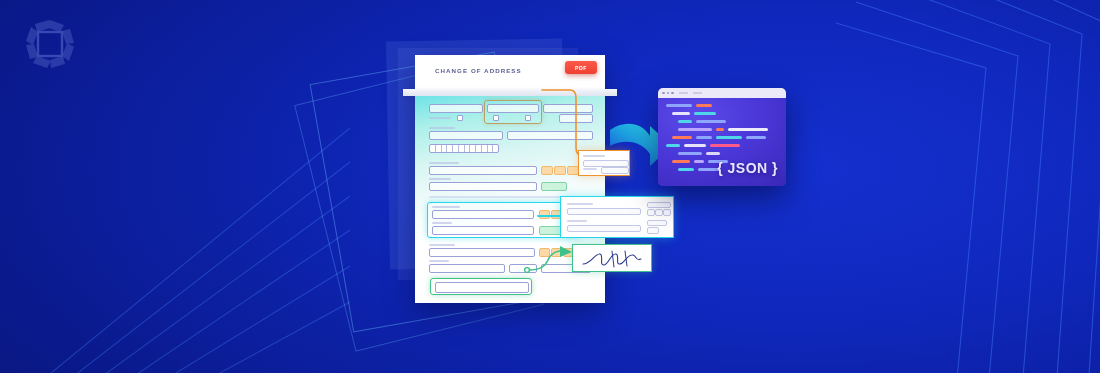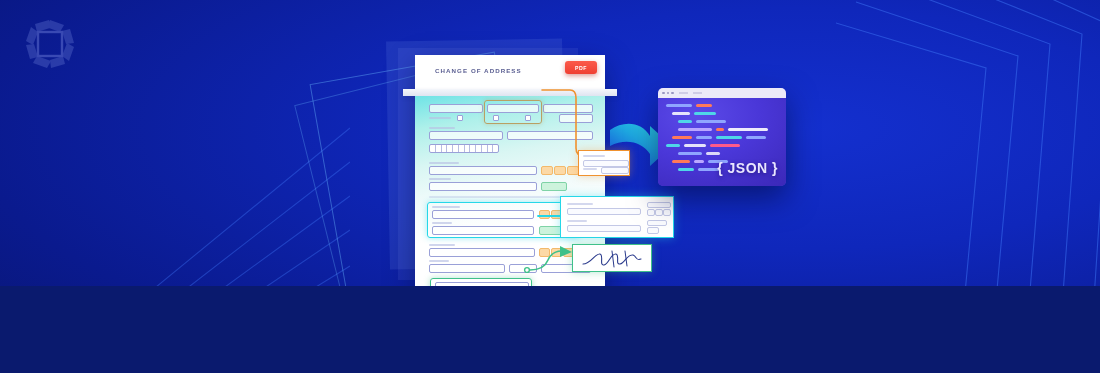--- a/index.html
+++ b/index.html
@@ -1,17 +1,17 @@
 <!DOCTYPE html>
 <html><head>
 <meta charset="utf-8">
 <style>
   html,body{margin:0;padding:0;background:#0a1a6e;}
   #stage{
-    position:relative;width:1100px;height:286px;overflow:hidden;
+    position:relative;width:1100px;height:373px;overflow:hidden;
     font-family:"Liberation Sans", sans-serif;
     background:
       radial-gradient(120% 150% at 72% 45%, #1430cf 0%, #0f27bb 28%, #0a1a8e 62%, #071158 100%);
   }
   .bg-chev{position:absolute;pointer-events:none;}
   .bg-chev svg{display:block;}
   #logo{position:absolute;left:24px;top:18px;width:52px;height:52px;opacity:.5;}
   #logo svg{display:block;}
 
   

